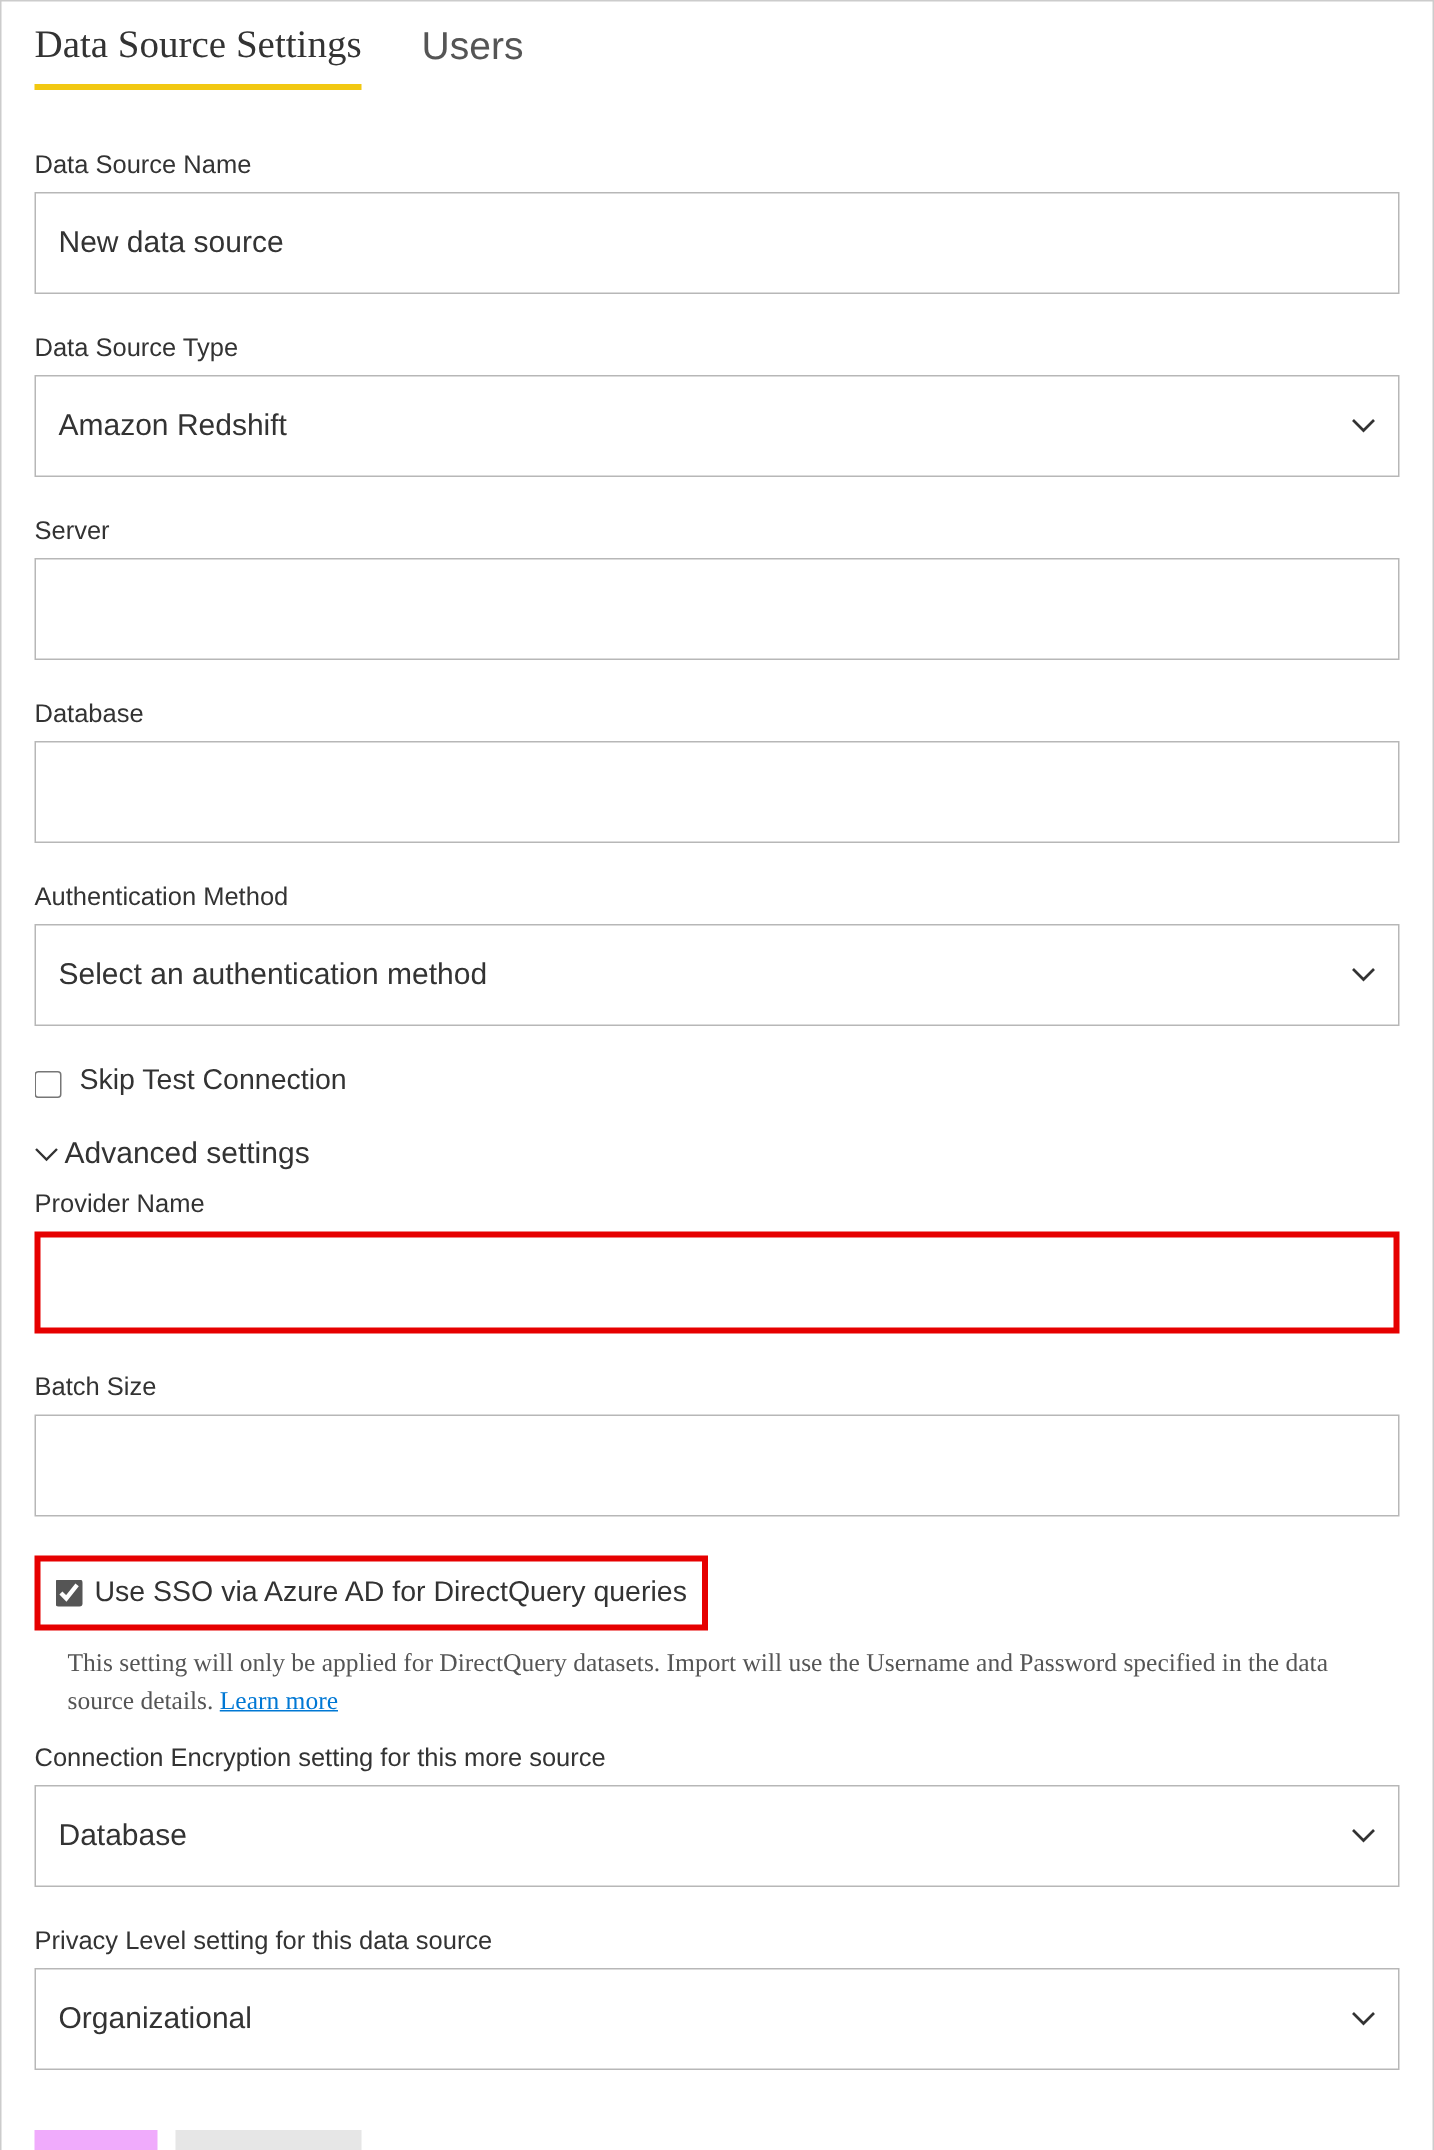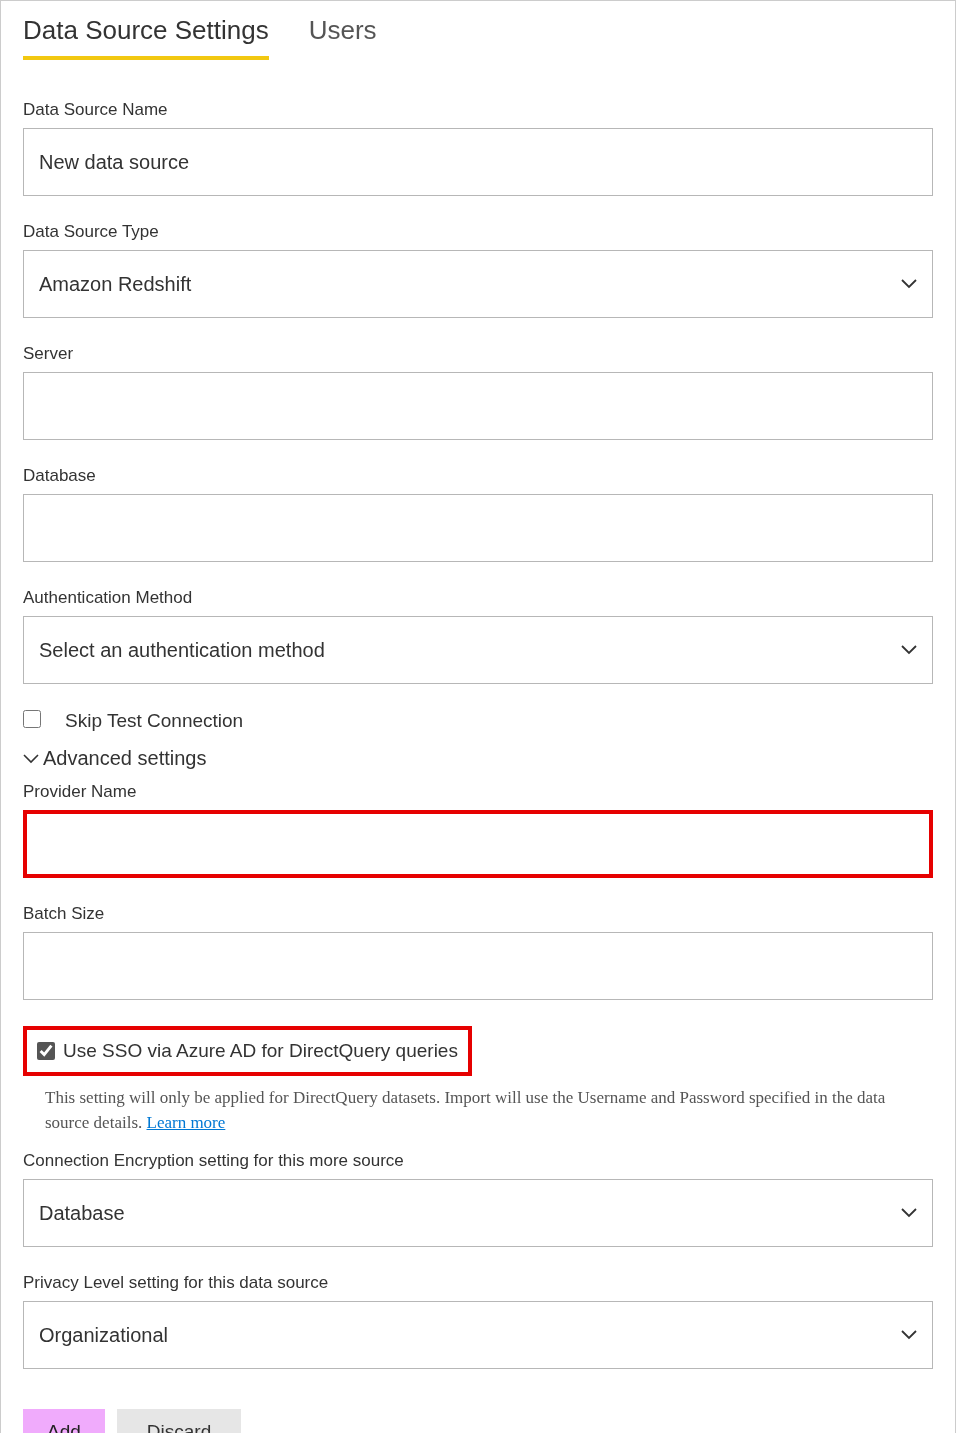--- a/index.html
+++ b/index.html
@@ -27,20 +27,21 @@
     font-size: 26px;
     font-weight: 400;
     color: #555;
     padding-bottom: 10px;
     cursor: pointer;
     border-bottom: 4px solid transparent;
   }
   .tab.active {
     color: #333;
     border-bottom: 4px solid #f2c811;
+    font-family: Liberation Serif, serif;
   }
   .field {
     margin-bottom: 26px;
   }
   .field-label {
     font-size: 17px;
     color: #333;
     margin-bottom: 8px;
   }
   .text-input,
@@ -69,25 +70,25 @@
   .chevron {
     position: absolute;
     right: 16px;
     top: 50%;
     transform: translateY(-50%);
     pointer-events: none;
   }
   .chevron svg { display: block; }
   .checkbox-row {
     display: flex;
-    align-items: flex-start;
-    gap: 24px;
+    align-items: flex-end;
+    gap: 12px;
     font-size: 19px;
     color: #333;
-    margin-bottom: 15px;
+    margin-bottom: 26px;
   }
   input[type="checkbox"] {
     width: 18px;
     height: 18px;
     margin: 0;
   }
   .collapsible-header {
     display: flex;
     align-items: center;
     gap: 4px;

